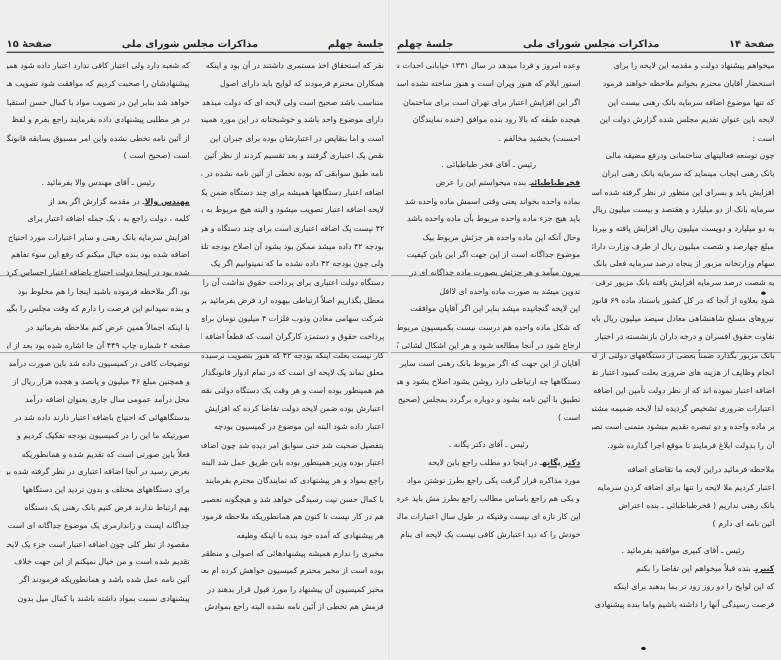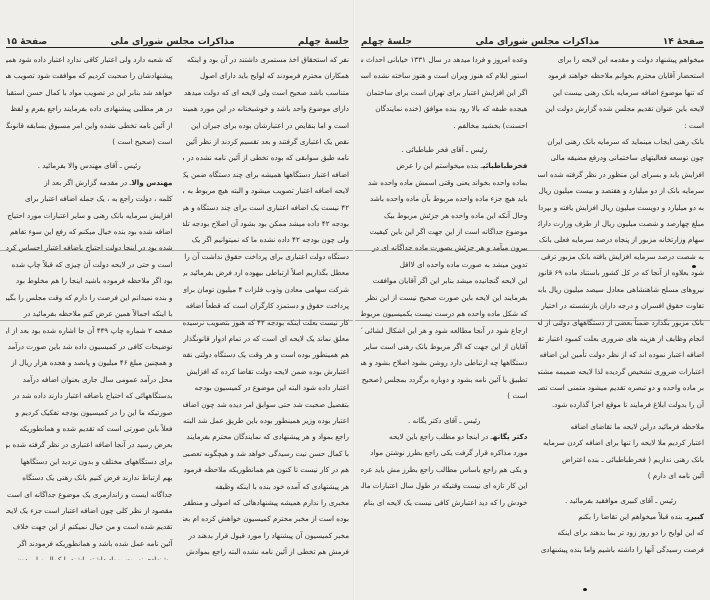--- a/index.html
+++ b/index.html
@@ -7,21 +7,21 @@
   .page{position:absolute;top:0;height:600px;background:#efeeeb;}
   .page.left{left:0;width:355px;}
   .page.right{left:355px;width:355px;}
   .header{position:absolute;top:30px;left:6px;right:6px;height:16px;border-bottom:1.5px solid #222;display:flex;justify-content:space-between;align-items:flex-end;direction:rtl;font-size:9px;font-weight:bold;padding-bottom:1px;}
   .header span{white-space:nowrap;}
   .cols{position:absolute;top:52px;left:6px;right:6px;bottom:40px;display:flex;direction:rtl;gap:10px;}
   .col{flex:1;direction:rtl;text-align:justify;font-size:7.2px;line-height:16.4px;overflow:hidden;}
   .line{white-space:nowrap;overflow:hidden;text-overflow:clip;}
   .line.center{text-align:center;}
   .line.gap{margin-top:8px;}
-  .speaker{font-weight:bold;}
+  .speaker{font-weight:bold;text-decoration:underline;}
   .hrule{position:absolute;left:0;right:0;height:1px;background:#6a6a6a;opacity:.55;}
   .spot{position:absolute;width:4px;height:3px;background:#111;border-radius:50%;}
   .fold{position:absolute;left:353px;top:0;width:3px;height:600px;background:linear-gradient(90deg,#e0dfdc,#f4f3f0,#e0dfdc);}
 </style>
 </head>
 <body>
 
 <div class="page left">
   <div class="header">
     <span>جلسهٔ چهلم</span>
@@ -74,21 +74,20 @@
           <div class="line">از آئین نامه تخطی نشده واین امر مسبوق بسابقه قانونگذاری</div>
           <div class="line">است (صحیح است )</div>
         </div>
       <div class="line center gap">رئیس ـ آقای مهندس والا بفرمائید .</div>
       <div class="line"><span class="speaker">مهندس والا</span><span>ـ در مقدمه گزارش اگر بعد از</span></div>
       <div id="lp-speech1">
           <div class="line">کلمه ، دولت راجع به ، یک جمله اضافه اعتبار برای</div>
           <div class="line">افزایش سرمایه بانک رهنی و سایر اعتبارات مورد احتیاج</div>
           <div class="line">اضافه شده بود بنده خیال میکنم که رفع این سوء تفاهم</div>
           <div class="line">شده بود در اینجا دولت احتیاج باضافه اعتبار احساس کرده</div>
-          <div class="line">است و حتی در لایحه دولت آن چیزی که قبلاً چاپ شده</div>
           <div class="line">بود اگر ملاحظه فرموده باشید اینجا را هم مخلوط بود</div>
           <div class="line">و بنده نمیدانم این فرصت را دارم که وقت مجلس را بگیرم</div>
           <div class="line">با اینکه اجمالاً همین عرض کنم ملاحظه بفرمائید در</div>
           <div class="line">صفحه ۲ شماره چاپ ۴۴۹ آن جا اشاره شده بود بعد از اینکه</div>
           <div class="line">توضیحات کافی در کمیسیون داده شد باین صورت درآمد</div>
           <div class="line">و همچنین مبلغ ۴۶ میلیون و پانصد و هجده هزار ریال از</div>
           <div class="line">محل درآمد عمومی سال جاری بعنوان اضافه درآمد</div>
           <div class="line">بدستگاههائی که احتیاج باضافه اعتبار دارند داده شد در</div>
           <div class="line">صورتیکه ما این را در کمیسیون بودجه تفکیک کردیم و</div>
           <div class="line">فعلاً باین صورتی است که تقدیم شده و همانطوریکه</div>
@@ -118,22 +117,22 @@
   </div>
 
   <div class="cols">
     <div class="col">
       <div id="rp-right-a">
           <div class="line">میخواهم پیشنهاد دولت و مقدمه این لایحه را برای</div>
           <div class="line">استحضار آقایان محترم بخوانم ملاحظه خواهند فرمود</div>
           <div class="line">که تنها موضوع اضافه سرمایه بانک رهنی بیست این</div>
           <div class="line">لایحه باین عنوان تقدیم مجلس شده گزارش دولت این</div>
           <div class="line">است :</div>
+          <div class="line">چون توسعه فعالیتهای ساختمانی ودرفع مضیقه مالی</div>
           <div class="line">بانک رهنی ایجاب مینماید که سرمایه بانک رهنی ایران</div>
-          <div class="line">چون توسعه فعالیتهای ساختمانی ودرفع مضیقه مالی</div>
           <div class="line">افزایش یابد و بسرای این منظور در نظر گرفته شده است</div>
           <div class="line">سرمایه بانک از دو میلیارد و هفتصد و بیست میلیون ریال</div>
           <div class="line">به دو میلیارد و دویست میلیون ریال افزایش یافته و بپرداخت</div>
           <div class="line">مبلغ چهارصد و شصت میلیون ریال از طرف وزارت دارائی</div>
           <div class="line">سهام وزارتخانه مزبور از پنجاه درصد سرمایه فعلی بانک</div>
           <div class="line">به شصت درصد سرمایه افزایش یافته بانک مزبور ترقی داده</div>
           <div class="line">شود بعلاوه از آنجا که در کل کشور باستناد ماده ۶۹ قانون</div>
           <div class="line">نیروهای مسلح شاهنشاهی معادل سیصد میلیون ریال بابت</div>
           <div class="line">تفاوت حقوق افسران و درجه داران بازنشسته در اختیار</div>
           <div class="line">بانک مزبور بگذارد ضمناً بعضی از دستگاههای دولتی از لحاظ</div>
@@ -168,21 +167,20 @@
       <div class="line center gap">رئیس ـ آقای فخر طباطبائی .</div>
       <div class="line"><span class="speaker">فخرطباطبائی</span><span>ـ بنده میخواستم این را عرض</span></div>
       <div id="rp-speech1">
           <div class="line">بماده واحده بخواند یعنی وقتی اسمش ماده واحده شد</div>
           <div class="line">باید هیچ جزء ماده واحده مربوط بآن ماده واحده باشد</div>
           <div class="line">وحال آنکه این ماده واحده هر جزئش مربوط بیک</div>
           <div class="line">موضوع جداگانه است از این جهت اگر این باین کیفیت</div>
           <div class="line">بیرون میآمد و هر جزئش بصورت ماده جداگانه ای در</div>
           <div class="line">تدوین میشد به صورت ماده واحده ای لااقل</div>
           <div class="line">این لایحه گنجانیده میشد بنابر این اگر آقایان موافقت</div>
-          <div class="line">بفرمایند این لایحه باین صورت صحیح نیست از این نظر</div>
           <div class="line">که شکل ماده واحده هم درست نیست بکمیسیون مربوطه</div>
           <div class="line">ارجاع شود در آنجا مطالعه شود و هر این اشکال لشائی که</div>
           <div class="line">آقایان از این جهت که اگر مربوط بانک رهنی است سایر</div>
           <div class="line">دستگاهها چه ارتباطی دارد روشن بشود اصلاح بشود و هم</div>
           <div class="line">تطبیق با آئین نامه بشود و دوباره برگردد بمجلس (صحیح</div>
           <div class="line">است )</div>
         </div>
       <div class="line center gap">رئیس ـ آقای دکتر یگانه .</div>
       <div class="line"><span class="speaker">دکتر یگانه</span><span>ـ در اینجا دو مطلب راجع باین لایحه</span></div>
       <div id="rp-speech2">

